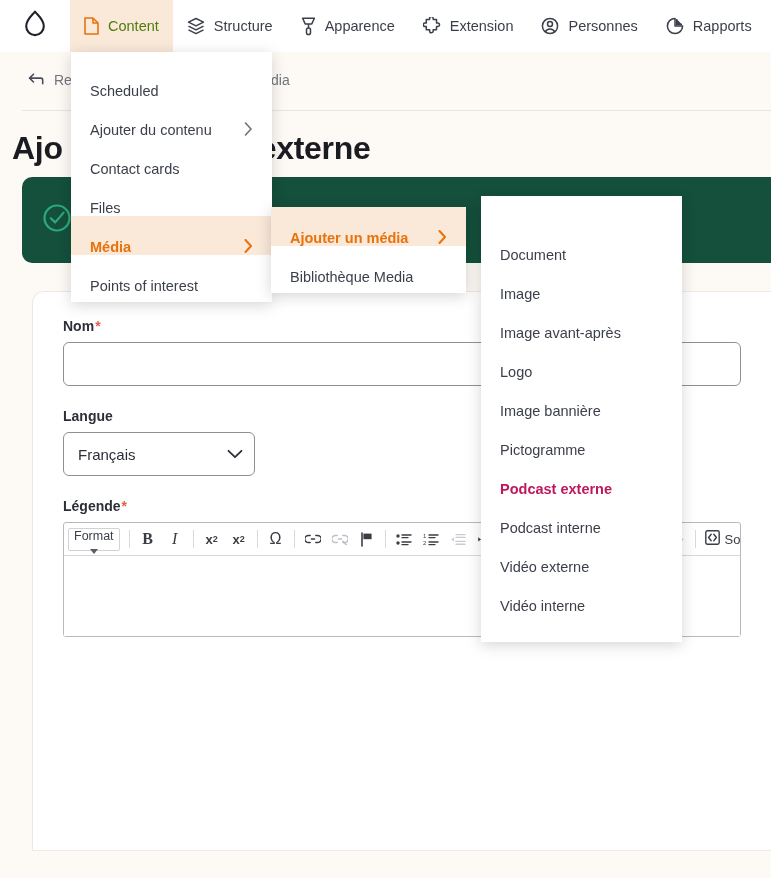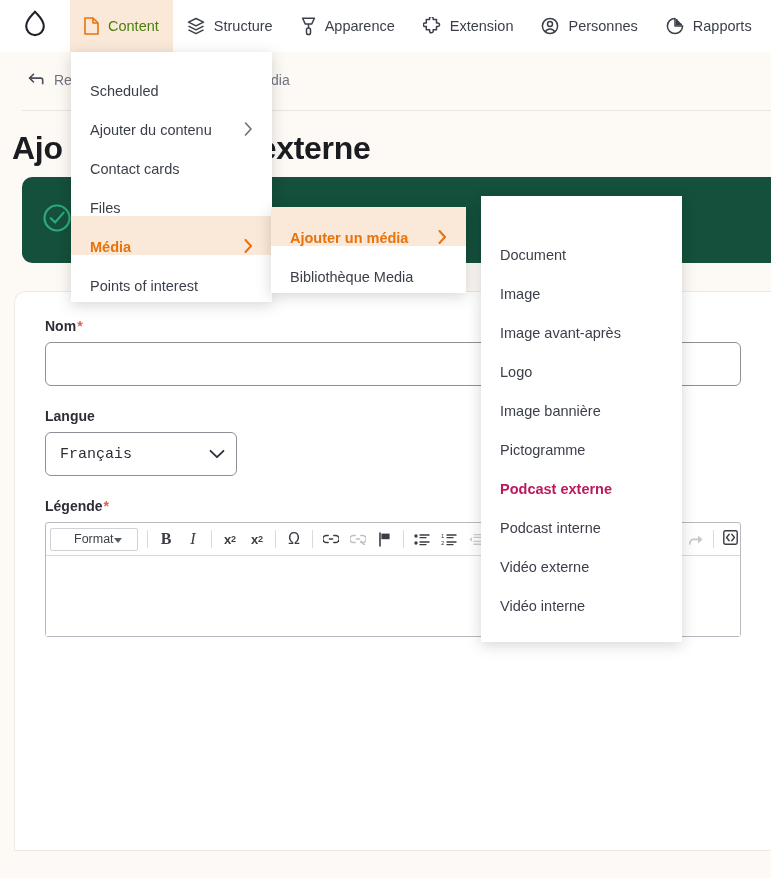--- a/index.html
+++ b/index.html
@@ -82,21 +82,21 @@
     display: flex; align-items: center;
     padding-left: 20px;
     gap: 16px;
     position: relative;
     z-index: 1;
   }
   .banner-text { color:#ffffff; font-size:14px; line-height:1.45; }
 
   
   .card {
-    margin: 28px 0 0 14px;
+    margin: 28px 0 0 32px;
     background: #ffffff;
     border-radius: 12px 0 0 0;
     border: 1px solid #edeae6;
     border-right: none;
     padding: 26px 30px 0 30px;
     position: relative;
     z-index: 1;
     height: 560px;
   }
   .field-label {
@@ -133,21 +133,21 @@
   .sel {
     width: 100%; height: 44px;
     border: 1px solid #8c9097;
     border-radius: 6px;
     background: #fff;
     font-size: 15px;
     color: #2d2f38;
     padding: 0 36px 0 14px;
     appearance: none;
     -webkit-appearance: none;
-    font-family: Liberation Mono, monospace;
+    font-family: Liberation Sans, sans-serif;
     cursor: pointer;
   }
   .sel-chev {
     position:absolute; right:12px; top:50%; transform: translateY(-50%);
     pointer-events:none;
   }
 
   
   .editor {
     border: 1px solid #b6b9bf;
@@ -162,23 +162,24 @@
     padding: 0 4px;
     gap: 1px;
     overflow: hidden;
   }
   .fmt-box {
     display:flex; align-items:center; justify-content:space-between;
     width: 88px; height: 23px;
     border: 1px solid #cfd2d7;
     border-radius: 2px;
     font-size: 12.5px; color:#3b3f4a;
-    padding: 0 23px;
+    padding: 0 5px;
     cursor:pointer;
     margin-right: 4px;
+    flex-direction: column;
   }
   .tbtn {
     width: 26px; height: 25px;
     display:flex; align-items:center; justify-content:center;
     font-size: 14px; color:#3a3d44;
     cursor:pointer; border-radius:2px;
     flex: 0 0 auto;
   }
   .tbtn.dis { color:#bdc0c6; cursor:default; }
   .tsep { width:1px; height:18px; background:#d8dade; margin:0 4px; flex:0 0 auto;}

